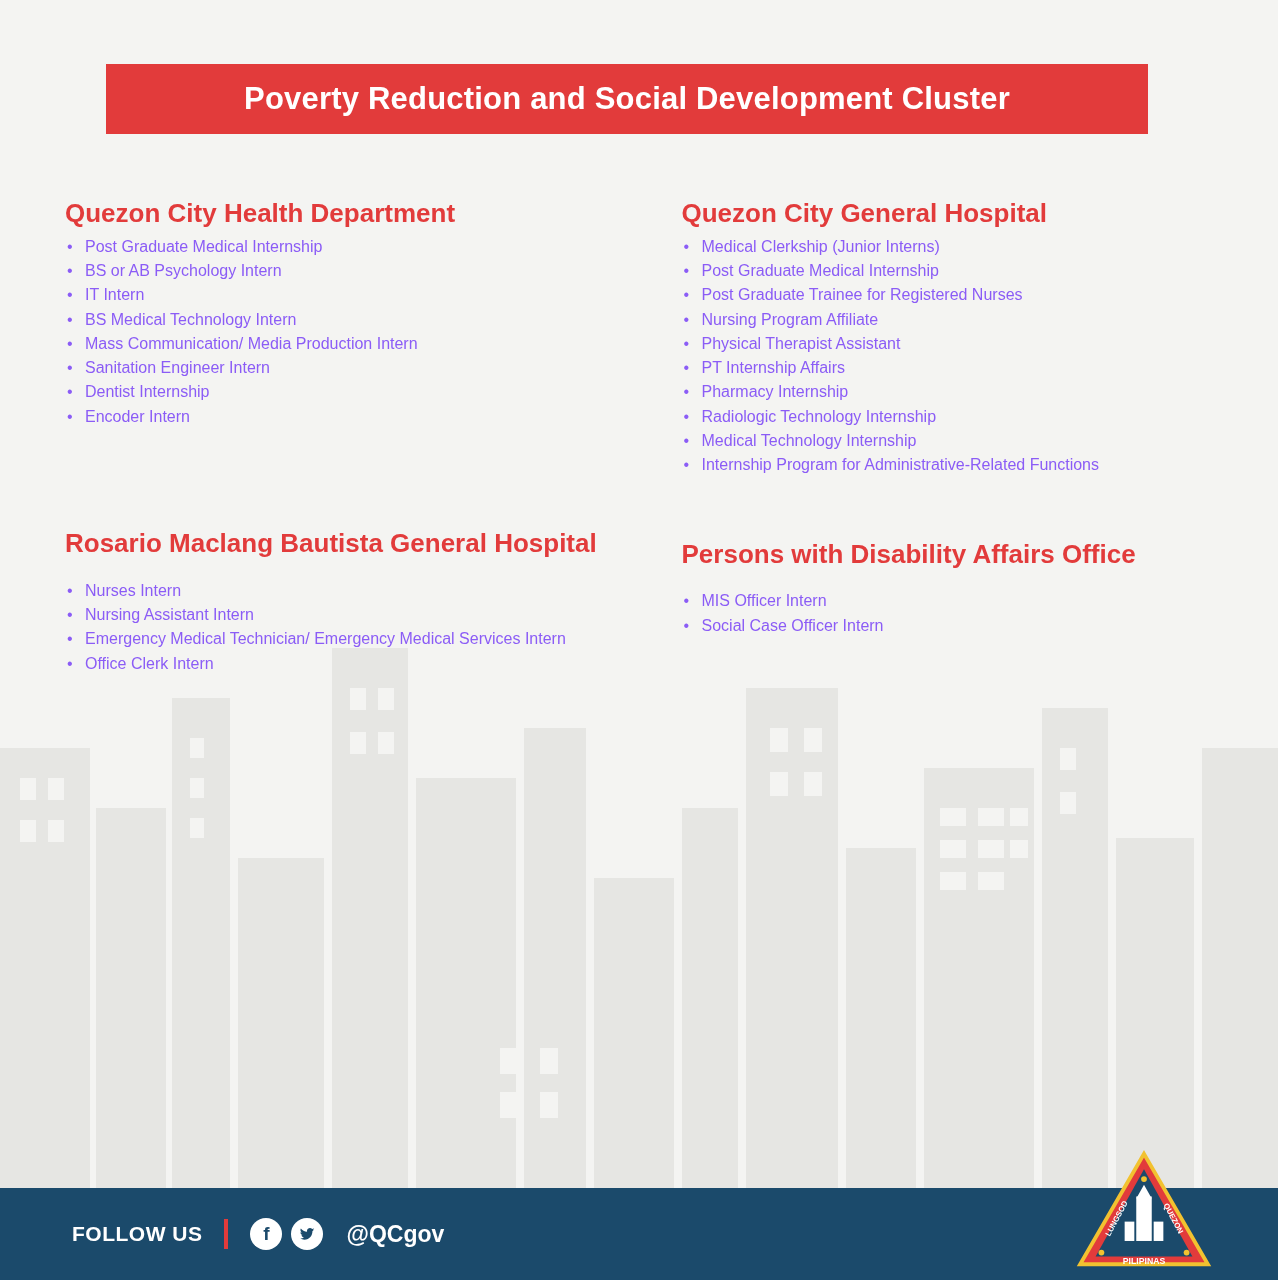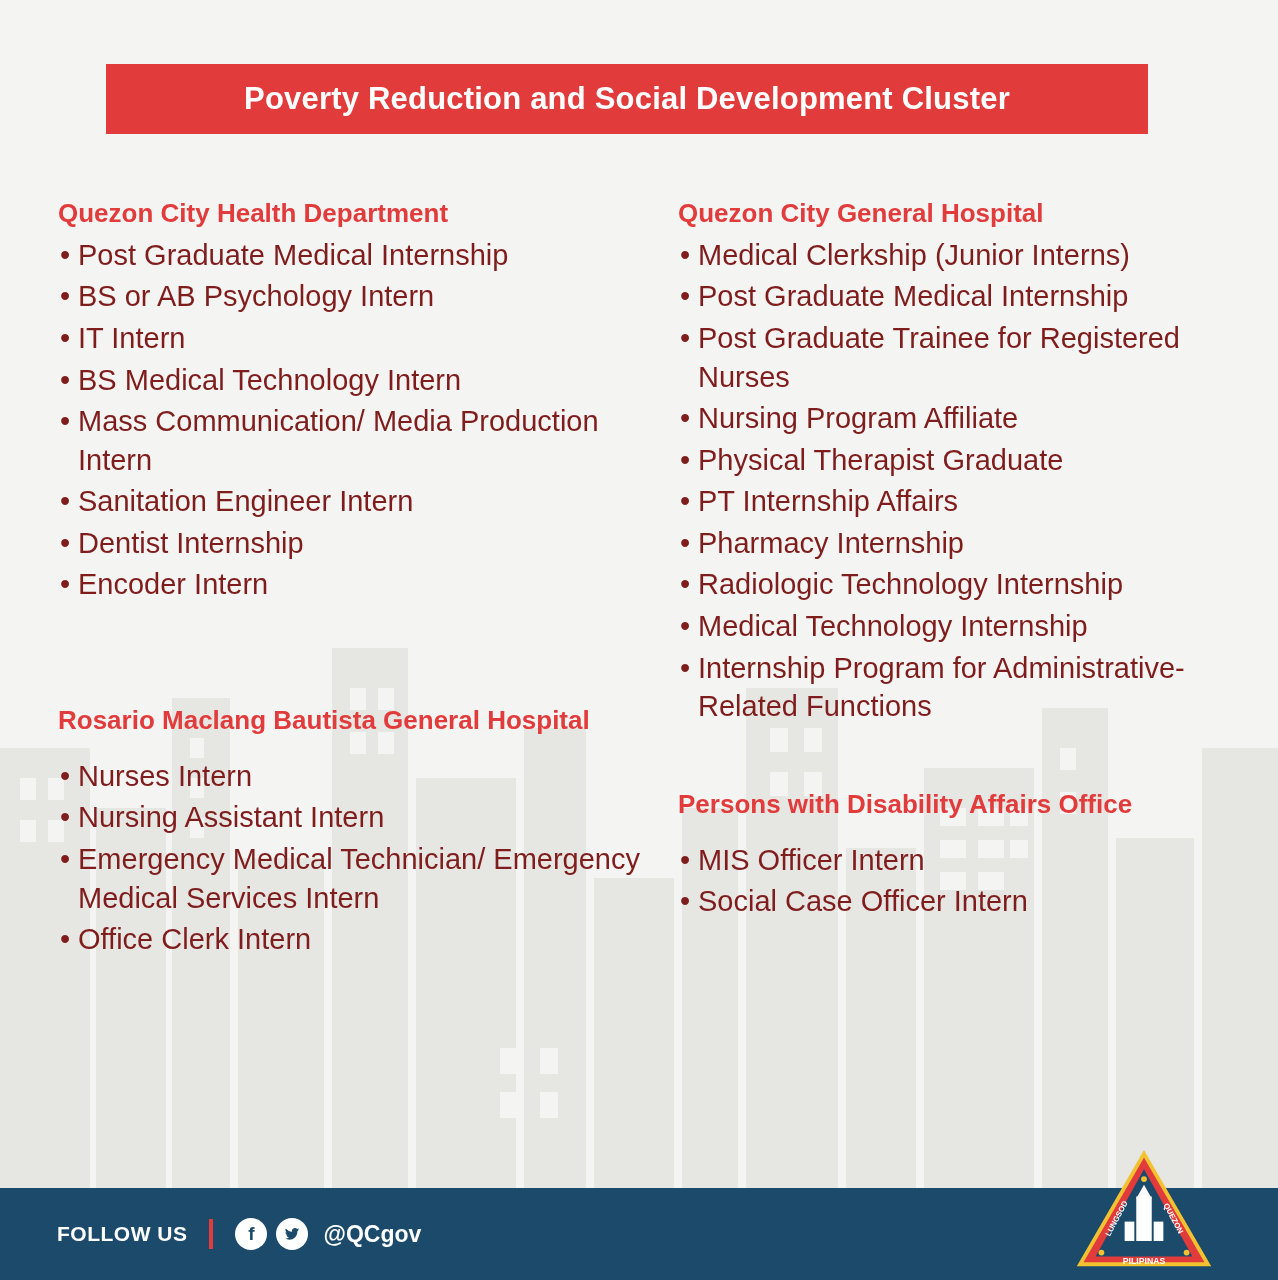--- a/index.html
+++ b/index.html
@@ -31,37 +31,37 @@
     display: flex; align-items: center; justify-content: center;
   }
   .banner-title {
     color: #ffffff;
     font-size: 31px;
     font-weight: bold;
     letter-spacing: 0.2px;
   }
   .content {
     position: absolute;
-    top: 196px; left: 8px; right: 0;
+    top: 196px; left: 15px; right: 0;
     display: flex;
     padding: 0 44px 0 50px;
   }
   .col { width: 50%; }
   .col-right { padding-left: 32px; }
   .sec-title {
     color: #e23b3b;
     font-size: 26px;
     font-weight: bold;
     line-height: 1.38;
     margin-bottom: 4px;
   }
   ul { list-style: none; }
   li {
-    font-size: 29px;
-    color: #7f1d1d;
+    font-size: 16px;
+    color: #8b5cf6;
     line-height: 1.33;
     padding-left: 20px;
     position: relative;
     margin-bottom: 3px;
   }
   li::before {
     content: "•";
     position: absolute;
     left: 2px; top: 0;
   }
@@ -69,21 +69,21 @@
   .spacer-md { height: 58px; }
   .spacer-sm { height: 14px; }
 
   .footer {
     position: absolute;
     left: 0; bottom: 0;
     width: 1278px; height: 92px;
     background: #1b4a6b;
     display: flex;
     align-items: center;
-    padding-left: 57px;
+    padding-left: 72px;
   }
   .follow {
     color: #ffffff;
     font-size: 21px;
     font-weight: bold;
     letter-spacing: 0.5px;
   }
   .divider {
     width: 4px; height: 30px;
     background: #e23b3b;
@@ -95,21 +95,21 @@
     background: #ffffff;
     color: #1b4a6b;
     display: flex; align-items: center; justify-content: center;
     font-size: 19px; font-weight: bold;
     margin-right: 9px;
   }
   .handle {
     color: #ffffff;
     font-size: 23px;
     font-weight: bold;
-    margin-left: 6px;
+    margin-left: 14px;
   }
   .seal {
     position: absolute;
     right: 66px; bottom: 10px;
     width: 136px; height: 120px;
   }
 </style>
 </head>
 <body>
 
@@ -197,21 +197,21 @@
       </ul>
     </div>
 
     <div class="col col-right">
       <div class="sec-title">Quezon City General Hospital</div>
       <ul>
         <li>Medical Clerkship (Junior Interns)</li>
         <li>Post Graduate Medical Internship</li>
         <li>Post Graduate Trainee for Registered Nurses</li>
         <li>Nursing Program Affiliate</li>
-        <li>Physical Therapist Graduate</li>
+        <li>Physical Therapist Assistant</li>
         <li>PT Internship Affairs</li>
         <li>Pharmacy Internship</li>
         <li>Radiologic Technology Internship</li>
         <li>Medical Technology Internship</li>
         <li>Internship Program for Administrative-Related Functions</li>
       </ul>
 
       <div class="spacer-md"></div>
 
       <div class="sec-title">Persons with Disability Affairs Office</div>

